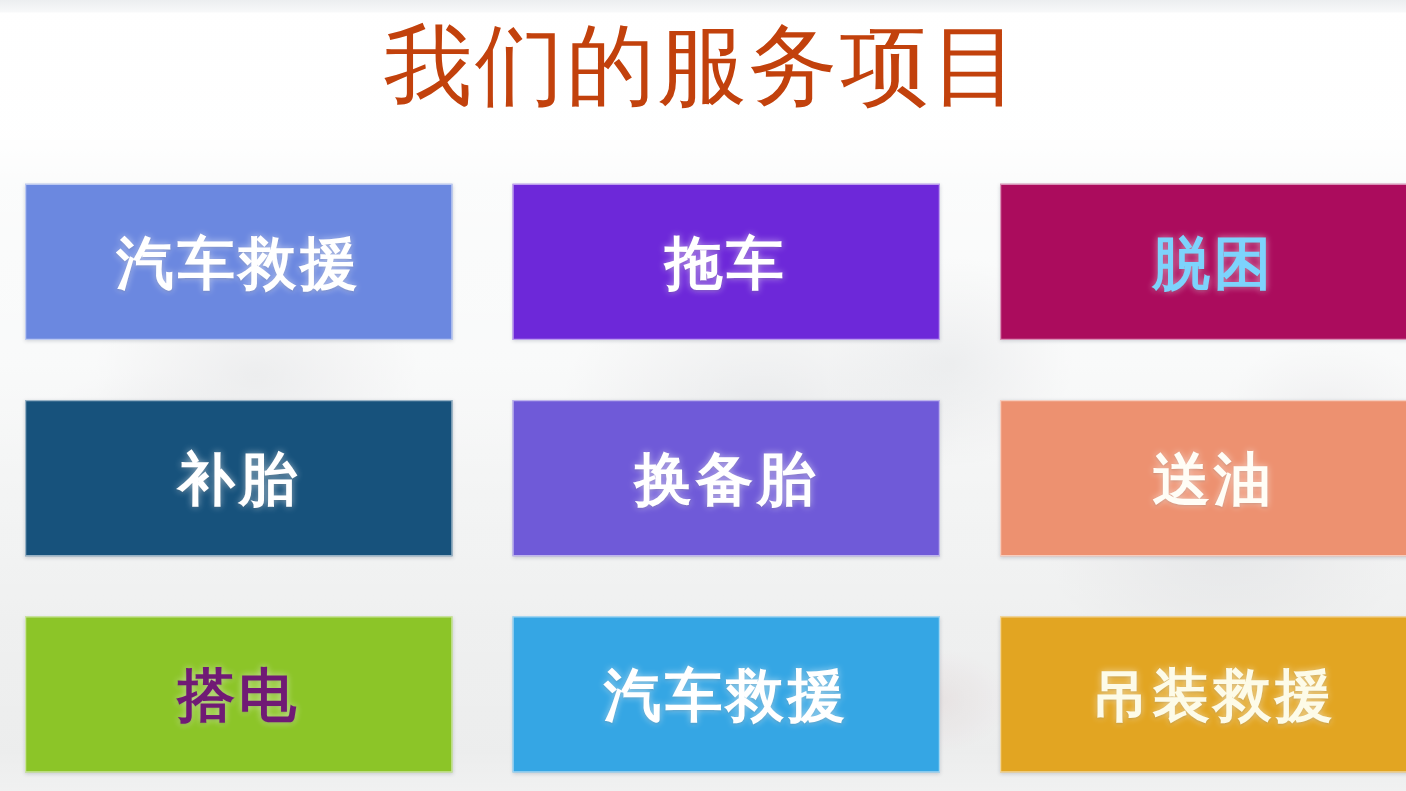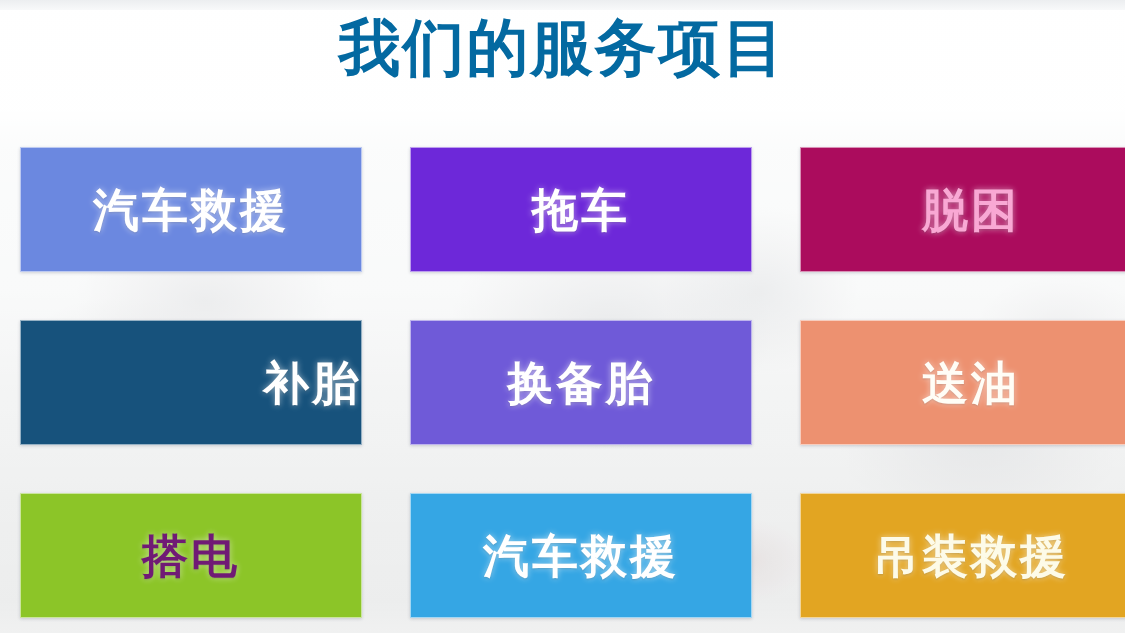--- a/index.html
+++ b/index.html
@@ -61,25 +61,25 @@
   
   .title-wrap {
     position: absolute;
     left: 0; top: 14px;
     width: 1125px;
     text-align: center;
   }
   .title {
     display: inline-block;
     font-family: "DejaVu Sans", "Liberation Sans", sans-serif;
-    font-size: 62px;
-    font-weight: 700;
+    font-size: 71px;
+    font-weight: 400;
     line-height: 1.1;
     letter-spacing: 2px;
-    color: #0369a1;
+    color: #c2410c;
   }
 
   
   .grid {
     position: absolute;
     left: 20px;
     top: 147px;
     width: 1082px;
     height: 450px;
     display: grid;
@@ -130,24 +130,24 @@
 
     <div class="tile" style="background: rgb(107, 136, 224);">
       <span class="tile-label" style="color: rgb(255, 255, 255);">汽车救援</span>
     </div>
 
     <div class="tile" style="background: #6d28d9;">
       <span class="tile-label" style="color: rgb(255, 255, 255);">拖车</span>
     </div>
 
     <div class="tile" style="background: rgb(171, 12, 93);">
-      <span class="tile-label" style="color: #f9a8d4;">脱困</span>
+      <span class="tile-label" style="color: #7dd3fc;">脱困</span>
     </div>
 
-    <div class="tile" style="background: rgb(23, 82, 124); justify-content: flex-end;">
+    <div class="tile" style="background: rgb(23, 82, 124);">
       <span class="tile-label" style="color: rgb(255, 255, 255);">补胎</span>
     </div>
 
     <div class="tile" style="background: rgb(111, 90, 216);">
       <span class="tile-label" style="color: rgb(255, 255, 255);">换备胎</span>
     </div>
 
     <div class="tile" style="background: rgb(237, 145, 112);">
       <span class="tile-label" style="color: rgb(255, 253, 246);">送油</span>
     </div>

